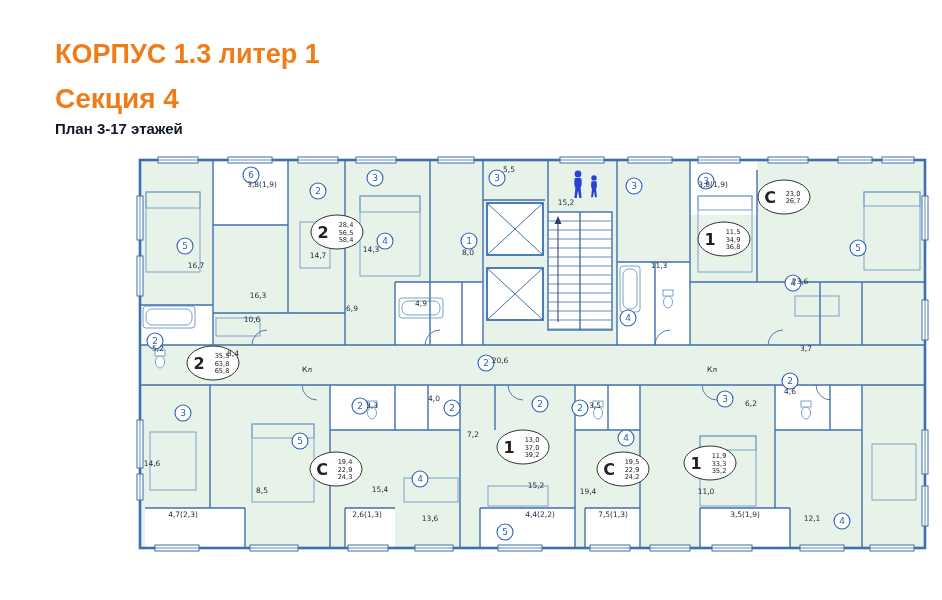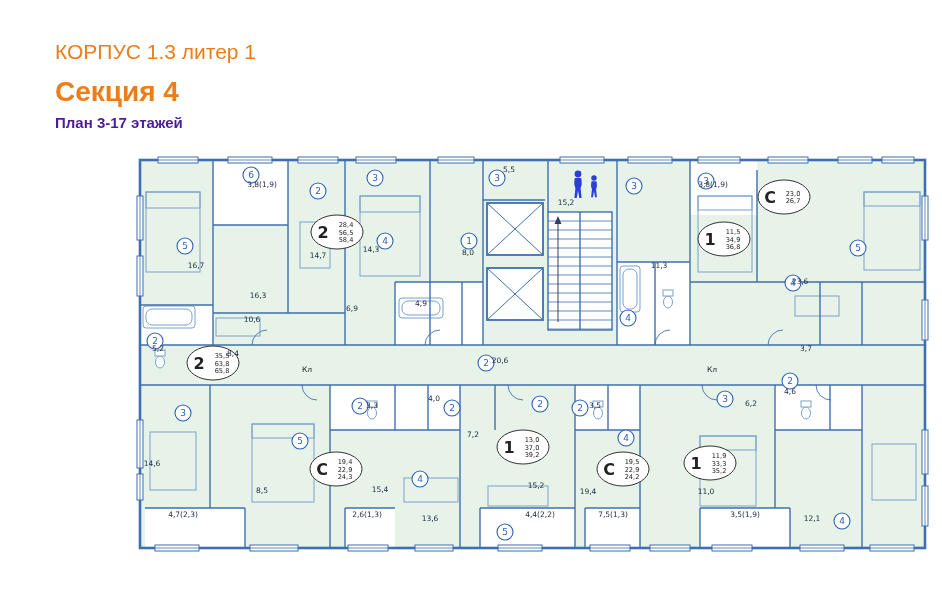--- a/index.html
+++ b/index.html
@@ -1,23 +1,23 @@
 <!DOCTYPE html>
 <html><head>
 <meta charset="utf-8">
 <style>
   html,body{margin:0;padding:0;background:#ffffff;}
   .stage{
     position:relative;width:942px;height:600px;background:#fff;overflow:hidden;
     font-family:"Liberation Sans","DejaVu Sans",sans-serif;
   }
   .hdr{position:absolute;left:55px;top:40px;z-index:2;}
-  .t1{font-size:21px;font-weight:normal;color:var(--accent,#ee7d17);line-height:1.1;}
+  .t1{font-size:27px;font-weight:bold;color:var(--accent,#ee7d17);line-height:1.1;}
   .t2{font-size:28px;font-weight:bold;color:var(--accent,#ee7d17);margin-top:14px;line-height:1.1;}
-  .t3{font-size:15px;font-weight:bold;color:#4c1d95;margin-top:7px;line-height:1.1;}
+  .t3{font-size:15px;font-weight:bold;color:#0f172a;margin-top:7px;line-height:1.1;}
   svg{position:absolute;left:0;top:0;font-family:"DejaVu Sans",sans-serif;}
 </style>
 </head>
 <body>
 
 <div class="stage" style="--accent: #ee7d17;">
   <div class="hdr">
     <div class="t1">КОРПУС 1.3 литер 1</div>
     <div class="t2">Секция 4</div>
     <div class="t3">План 3-17 этажей</div>

